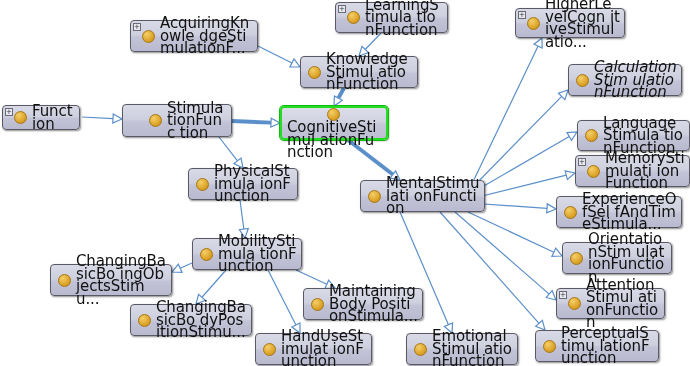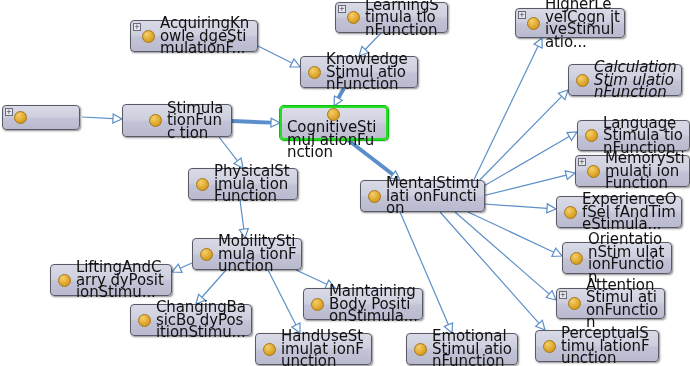--- a/index.html
+++ b/index.html
@@ -119,20 +119,21 @@
       <polygon points="562,256 551.9410574837552,256.2601450650753 555.7565184381929,248.10893302604936" fill="#ffffff" stroke="#5b8fc9" stroke-width="1.2"></polygon>
       <line x1="455" y1="212" x2="549.2143391149236" y2="294.08774101102256" stroke="#5b8fc9" stroke-width="1.2"></line>
       <polygon points="556,300 546.258209620435,297.48057145356074 552.1704686094123,290.6949105684844" fill="#ffffff" stroke="#5b8fc9" stroke-width="1.2"></polygon>
       <line x1="440" y1="212" x2="539.0171896402784" y2="323.27646073859853" stroke="#5b8fc9" stroke-width="1.2"></line>
       <polygon points="545,330 535.6554200095776,326.26786591845934 542.3789592709792,320.2850555587377" fill="#ffffff" stroke="#5b8fc9" stroke-width="1.2"></polygon>
     </svg>
   <div id="node-layer">
       <div class="node" style="left: 2px; top: 105px; width: 78px; height: 25px;">
         <div class="expander">+</div>
         <span class="bullet"></span>
+        <span class="label">Function</span>
       </div>
       <div class="node narrowpad" style="left: 122px; top: 104px; width: 110px; height: 33px; padding-left: 24px;">
         <span class="bullet"></span>
         <span class="label">StimulationFunc tion</span>
       </div>
       <div class="node" style="left: 130px; top: 20px; width: 128px; height: 32px;">
         <div class="expander">+</div>
         <span class="bullet"></span>
         <span class="label">AcquiringKnowle dgeStimulationF...</span>
       </div>
@@ -144,33 +145,33 @@
       <div class="node narrowpad" style="left: 300px; top: 56px; width: 118px; height: 32px;">
         <span class="bullet"></span>
         <span class="label">KnowledgeStimul ationFunction</span>
       </div>
       <div class="node selected narrowpad" style="left: 280px; top: 106px; width: 108px; height: 34px; flex-direction: column;">
         <span class="bullet"></span>
         <span class="label">CognitiveStimul ationFunction</span>
       </div>
       <div class="node narrowpad" style="left: 188px; top: 168px; width: 110px; height: 32px;">
         <span class="bullet"></span>
-        <span class="label">PhysicalStimula tionFunction</span>
+        <span class="label">PhysicalStimula ionFunction</span>
       </div>
       <div class="node narrowpad" style="left: 360px; top: 180px; width: 125px; height: 32px;">
         <span class="bullet"></span>
         <span class="label">MentalStimulati onFunction</span>
       </div>
       <div class="node narrowpad" style="left: 192px; top: 238px; width: 110px; height: 32px;">
         <span class="bullet"></span>
         <span class="label">MobilityStimula tionFunction</span>
       </div>
       <div class="node narrowpad" style="left: 50px; top: 264px; width: 122px; height: 32px;">
         <span class="bullet"></span>
-        <span class="label">LiftingAndCarry dyPositionStimu...</span>
+        <span class="label">ChangingBasicBo ingObjectsStimu...</span>
       </div>
       <div class="node narrowpad" style="left: 130px; top: 304px; width: 122px; height: 32px;">
         <span class="bullet"></span>
         <span class="label">ChangingBasicBo dyPositionStimu...</span>
       </div>
       <div class="node narrowpad" style="left: 255px; top: 333px; width: 117px; height: 32px;">
         <span class="bullet"></span>
         <span class="label">HandUseStimulat ionFunction</span>
       </div>
       <div class="node narrowpad" style="left: 303px; top: 288px; width: 120px; height: 32px;">

